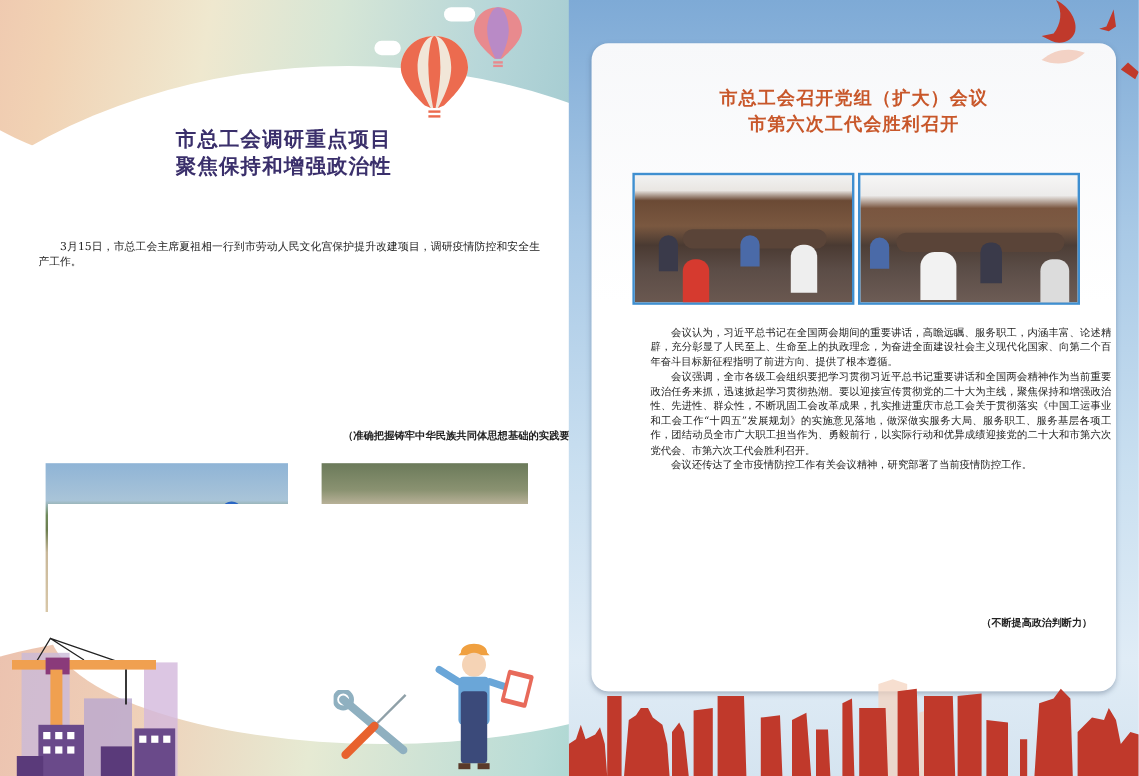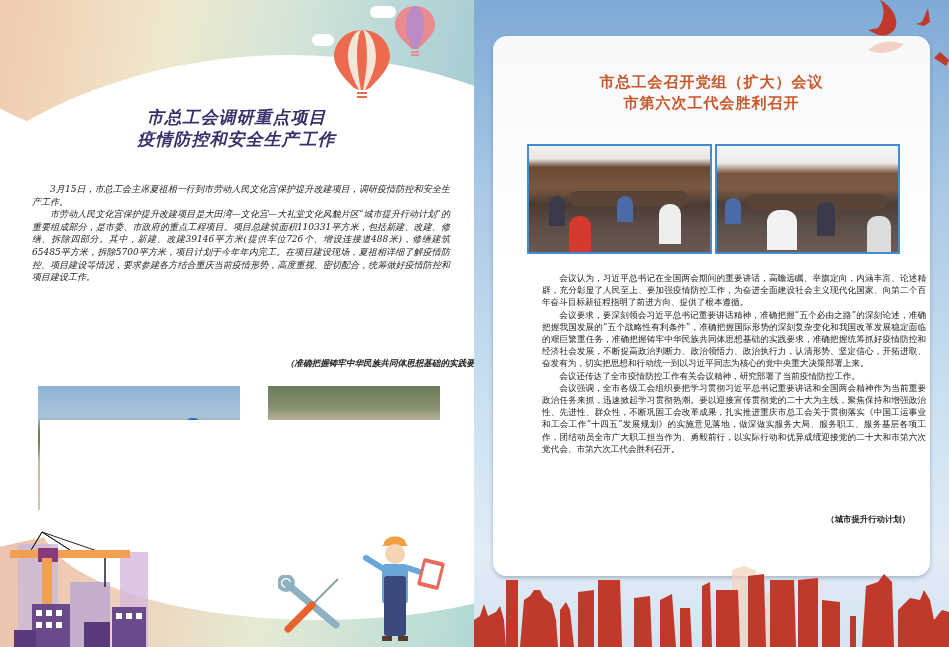--- a/index.html
+++ b/index.html
@@ -5,41 +5,40 @@
   * { box-sizing: border-box; margin: 0; padding: 0; }
   html, body { width: 949px; height: 647px; overflow: hidden; background: #ffffff; }
   body { font-family: "DejaVu Serif", "Liberation Serif", serif; position: relative; }
 
   .spread { position: absolute; left: 0; top: 0; width: 949px; height: 647px; }
 
   
   .page-left {
     position: absolute; left: 0; top: 0; width: 520px; height: 647px; overflow: hidden;
     background: #ffffff;
-    font-style: italic;
   }
   .left-top-bg {
     position: absolute; left: -60px; top: -280px; width: 640px; height: 440px;
     background: linear-gradient(100deg, #ecb9a8 0%, #f1d2b4 22%, #efe8cf 40%, #d6e6d6 55%, #b8d7d9 72%, #8ebfc8 100%);
     border-radius: 0 0 50% 50% / 0 0 28% 28%;
   }
   .left-top-mask {
     position: absolute; left: -160px; top: 55px; width: 900px; height: 700px;
     background: #ffffff; border-radius: 50%;
   }
   .balloon { position: absolute; }
   .cloud { position: absolute; background: #ffffff; border-radius: 20px; }
 
   .left-title {
     position: absolute; left: 0; width: 473px; top: 106px; text-align: center;
     font-family: "DejaVu Sans", "Liberation Sans", sans-serif; font-weight: bold;
     color: #3a2f6b; font-size: 17px; line-height: 22px; letter-spacing: 1px;
   }
   .left-body {
-    position: absolute; left: 32px; top: 183px; width: 418px;
+    position: absolute; left: 32px; top: 200px; width: 418px;
     font-size: 9px; line-height: 12.6px; color: #222;
     text-align: justify;
   }
   .left-body p { text-indent: 2em; }
   .left-source {
     position: absolute; right: 28px; top: 358px;
     font-size: 8.6px; font-weight: bold; color: #222;
     font-family: "DejaVu Sans", "Liberation Sans", sans-serif;
   }
   .photo { position: absolute; overflow: hidden; }
@@ -124,26 +123,25 @@
     </svg>
     <svg class="balloon" style="left:393px;top:4px;" width="44" height="52" viewBox="0 0 44 52">
       <path d="M22 2 C9 2 2 12 2 21 C2 31 15 41 19 45 L25 45 C29 41 42 31 42 21 C42 12 35 2 22 2 Z" fill="#e88a8e"></path>
       <path d="M22 2 C17 2 13 12 13 21 C13 31 18 41 20 45 L24 45 C26 41 31 31 31 21 C31 12 27 2 22 2 Z" fill="#b98ac6"></path>
       <rect x="18" y="47" width="8" height="2" fill="#e88a8e"></rect>
       <rect x="18" y="50" width="8" height="2" fill="#e88a8e"></rect>
     </svg>
 
     <div class="left-title">
       <div>市总工会调研重点项目</div>
-      <div>疫情防控和安全生产工作</div>
+      <div>聚焦保持和增强政治性</div>
     </div>
 
     <div class="left-body">
       <p>3月15日，市总工会主席夏祖相一行到市劳动人民文化宫保护提升改建项目，调研疫情防控和安全生产工作。</p>
-      <p>市劳动人民文化宫保护提升改建项目是大田湾—文化宫—大礼堂文化风貌片区“城市提升行动计划”的重要组成部分，是市委、市政府的重点工程项目。项目总建筑面积110331平方米，包括新建、改建、修缮、拆除四部分。其中，新建、改建39146平方米(提供车位726个、增设连接道488米)，修缮建筑65485平方米，拆除5700平方米，项目计划于今年年内完工。在项目建设现场，夏祖相详细了解疫情防控、项目建设等情况，要求参建各方结合重庆当前疫情形势，高度重视、密切配合，统筹做好疫情防控和项目建设工作。</p>
     </div>
     <div class="left-source">（准确把握铸牢中华民族共同体思想基础的实践要求）</div>
 
     <div class="photo photo-left-1">
       <div class="person" style="left:65px;top:52px;width:14px;height:58px;background:#d8d4cf;"></div>
       <div class="hat" style="left:66px;top:46px;width:12px;height:8px;background:#f2f2f2;"></div>
       <div class="person" style="left:98px;top:48px;width:16px;height:64px;background:#c9cde0;"></div>
       <div class="hat" style="left:100px;top:42px;width:12px;height:8px;background:#2a66c4;"></div>
       <div class="person" style="left:122px;top:50px;width:16px;height:64px;background:#dadada;"></div>
       <div class="hat" style="left:124px;top:44px;width:12px;height:8px;background:#2a66c4;"></div>
@@ -236,26 +234,25 @@
     <div class="photo photo-right-2">
       <div style="position:absolute;left:30px;top:48px;width:140px;height:16px;background:#5a4438;border-radius:8px;"></div>
       <div class="person" style="left:8px;top:52px;width:16px;height:26px;background:#4a6aa8;border-radius:8px 8px 0 0;"></div>
       <div class="person" style="left:50px;top:64px;width:30px;height:40px;background:#f2f2f2;border-radius:12px 12px 0 0;"></div>
       <div class="person" style="left:100px;top:56px;width:18px;height:34px;background:#3a3a4a;border-radius:8px 8px 0 0;"></div>
       <div class="person" style="left:150px;top:70px;width:24px;height:36px;background:#dcdcdc;border-radius:10px 10px 0 0;"></div>
     </div>
   </div>
 
   <div class="right-body">
-    <p>会议认为，习近平总书记在全国两会期间的重要讲话，高瞻远瞩、举旗定向，内涵丰富、论述精辟，充分彰显了人民至上、要加强疫情防控工作，为奋进全面建设社会主义现代化国家、向第二个百年奋斗目标新征程指明了前进方向、提供了根本遵循。</p>
-    <p>会议要求，要深刻领会习近平总书记重要讲话精神，准确把握“五个必由之路”的深刻论述，准确把握我国发展的“五个战略性有利条件”，准确把握国际形势的深刻复杂变化和我国改革发展稳定面临的艰巨繁重任务，准确把握铸牢中华民族共同体思想基础的实践要求，准确把握统筹抓好疫情防控和经济社会发展，不断提高政治判断力、政治领悟力、政治执行力，认清形势、坚定信心，开拓进取、奋发有为，切实把思想和行动统一到以习近平同志为核心的党中央重大决策部署上来。</p>
+    <p>会议认为，习近平总书记在全国两会期间的重要讲话，高瞻远瞩、服务职工，内涵丰富、论述精辟，充分彰显了人民至上、生命至上的执政理念，为奋进全面建设社会主义现代化国家、向第二个百年奋斗目标新征程指明了前进方向、提供了根本遵循。</p>
+    <p>会议强调，全市各级工会组织要把学习贯彻习近平总书记重要讲话和全国两会精神作为当前重要政治任务来抓，迅速掀起学习贯彻热潮。要以迎接宣传贯彻党的二十大为主线，聚焦保持和增强政治性、先进性、群众性，不断巩固工会改革成果，扎实推进重庆市总工会关于贯彻落实《中国工运事业和工会工作“十四五”发展规划》的实施意见落地，做深做实服务大局、服务职工、服务基层各项工作，团结动员全市广大职工担当作为、勇毅前行，以实际行动和优异成绩迎接党的二十大和市第六次党代会、市第六次工代会胜利召开。</p>
     <p>会议还传达了全市疫情防控工作有关会议精神，研究部署了当前疫情防控工作。</p>
-    <p>会议强调，全市各级工会组织要把学习贯彻习近平总书记重要讲话和全国两会精神作为当前重要政治任务来抓，迅速掀起学习贯彻热潮。要以迎接宣传贯彻党的二十大为主线，聚焦保持和增强政治性、先进性、群众性，不断巩固工会改革成果，扎实推进重庆市总工会关于贯彻落实《中国工运事业和工会工作“十四五”发展规划》的实施意见落地，做深做实服务大局、服务职工、服务基层各项工作，团结动员全市广大职工担当作为、勇毅前行，以实际行动和优异成绩迎接党的二十大和市第六次党代会、市第六次工代会胜利召开。</p>
   </div>
-  <div class="right-source">（城市提升行动计划）</div>
+  <div class="right-source">（不断提高政治判断力）</div>
 
   <svg class="skyline" viewBox="0 0 475 87" preserveAspectRatio="none">
     <path fill="#f4d2bc" opacity="0.7" d="M258 87 L258 10 L270 6 L282 10 L282 87 Z M292 87 L292 34 L304 30 L304 87 Z"></path>
     <path fill="#c0392b" d="M0 87 L0 60 L6 56 L10 44 L14 56 L22 52 L26 46 L30 60 L32 87 Z
       M32 87 L32 20 L44 20 L44 87 Z
       M46 87 L50 40 L56 36 L60 30 L66 30 L70 38 L78 44 L82 60 L84 87 Z
       M86 87 L86 50 L92 42 L96 50 L100 87 Z
       M104 87 L104 32 L120 30 L120 87 Z
       M124 87 L124 20 L146 20 L148 87 Z
       M160 87 L160 38 L176 36 L178 87 Z

